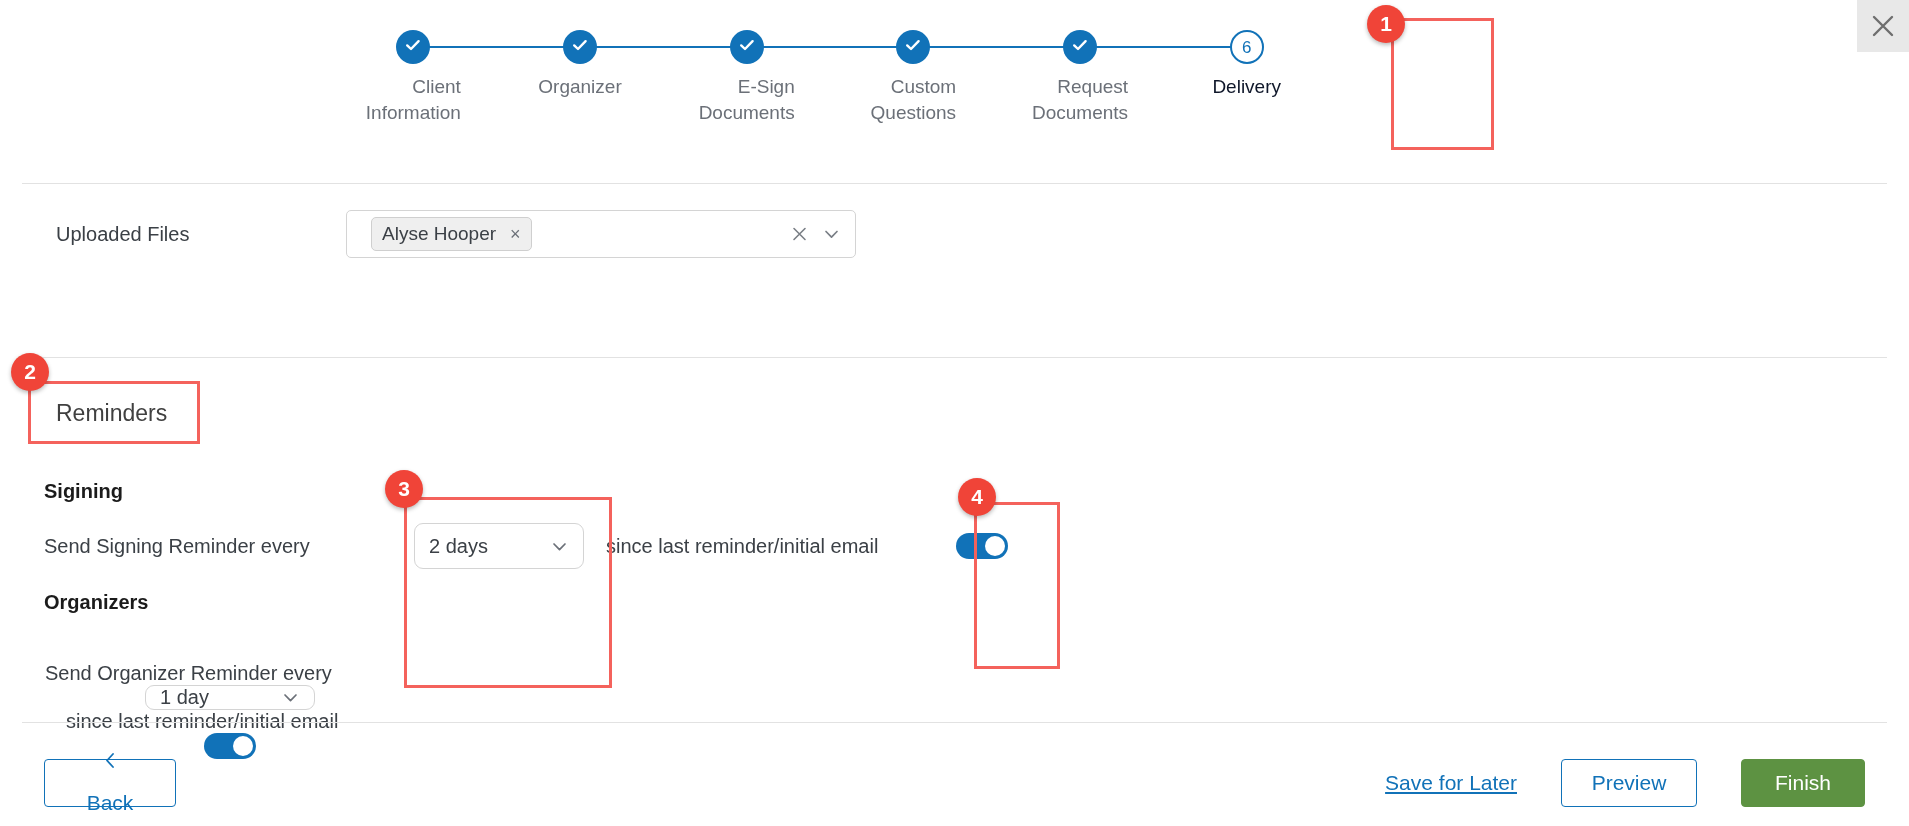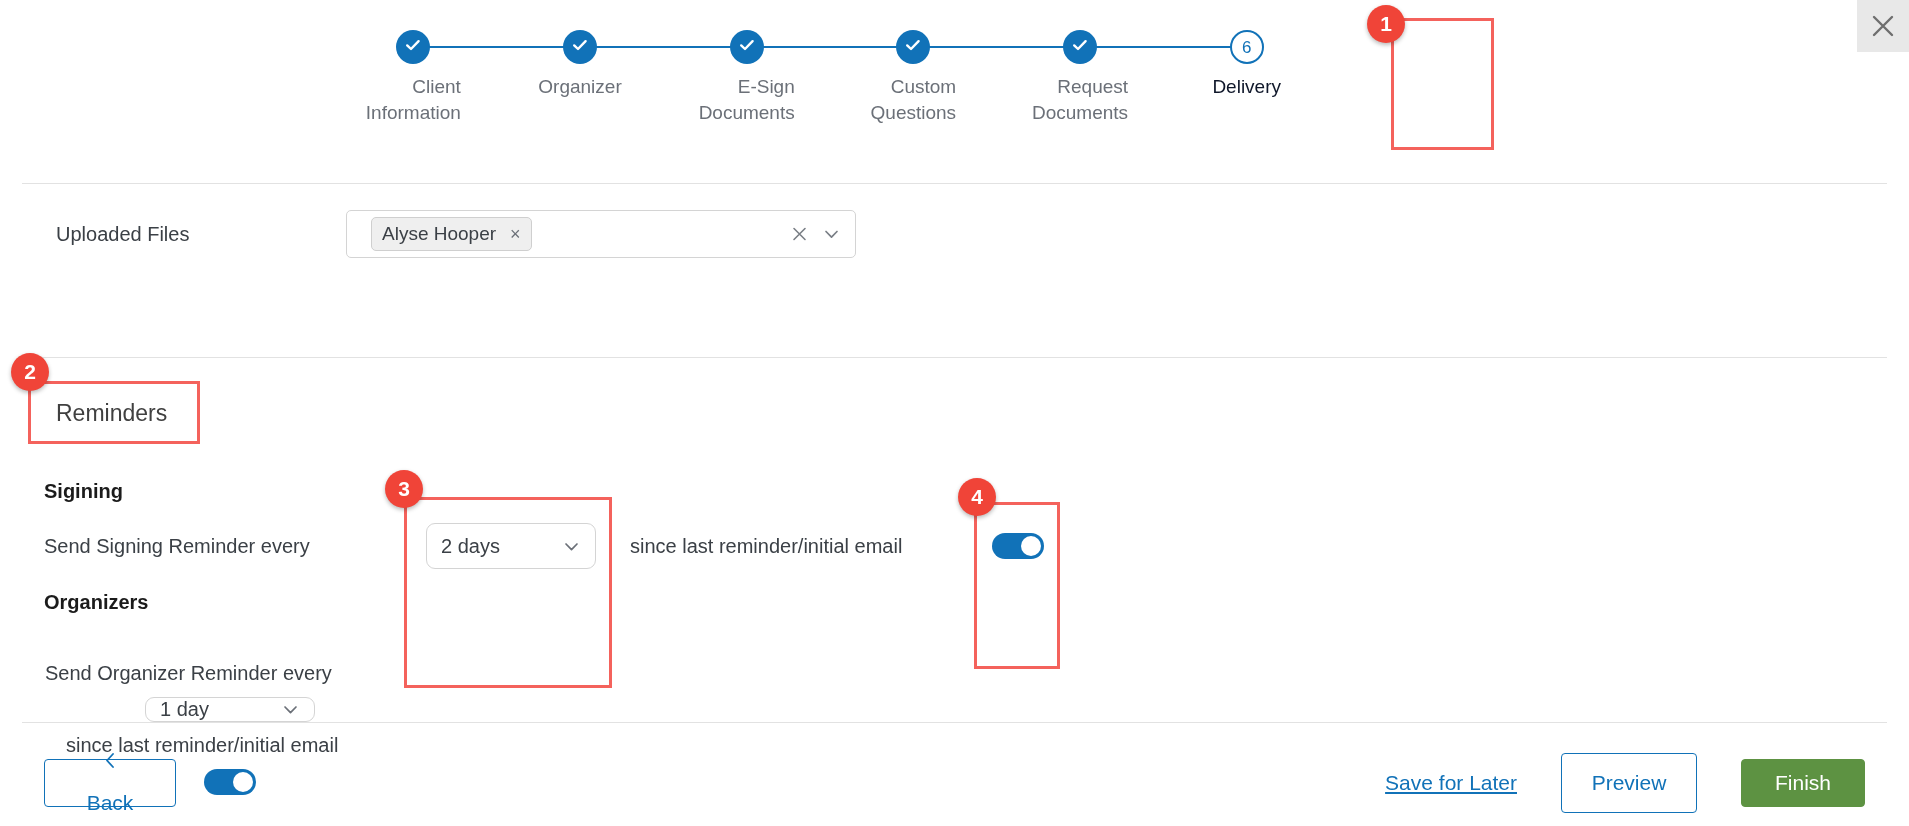--- a/index.html
+++ b/index.html
@@ -174,21 +174,20 @@
   }
   .section-head.signing    { top: 480px; }
   .section-head.organizers { top: 591px; }
 
   .rem-row {
     position: absolute;
     left: 44px;
     display: flex;
     align-items: center;
     height: 46px;
-    gap: 12px;
   }
   .rem-row.signing    { top: 523px; }
   .rem-row.organizer  { top: 662px; flex-direction: column; }
 
   .rem-label {
     font-size: 20px;
     color: #3b4046;
     width: 370px;
   }
   .select-box {
@@ -263,21 +262,21 @@
     align-items: center;
     gap: 44px;
   }
   .link-save {
     font-size: 21px;
     color: #1172b8;
     text-decoration: underline;
     cursor: pointer;
   }
   .btn-preview {
-    width: 136px; height: 60px;
+    width: 136px; height: 48px;
     border: 1px solid #1172b8;
     background: #fff;
     color: #1172b8;
   }
   .btn-finish {
     width: 124px; height: 48px;
     border: 1px solid #5d9242;
     background: #5d9242;
     color: #fff;
   }

